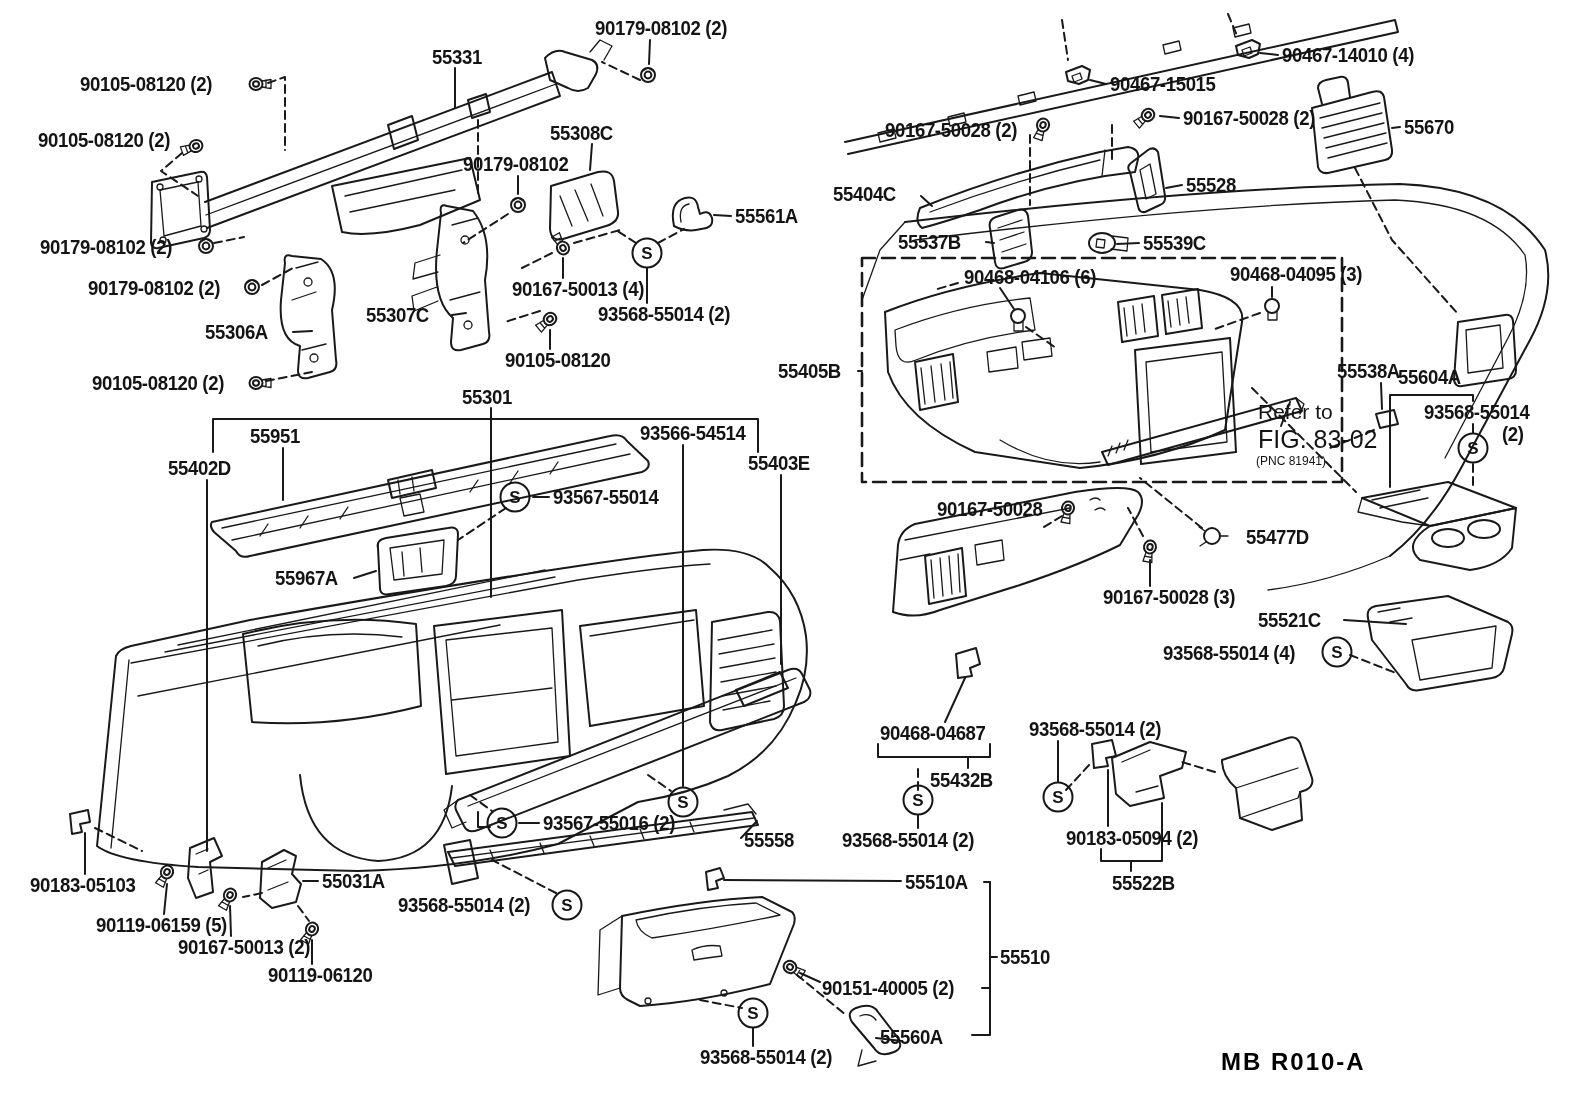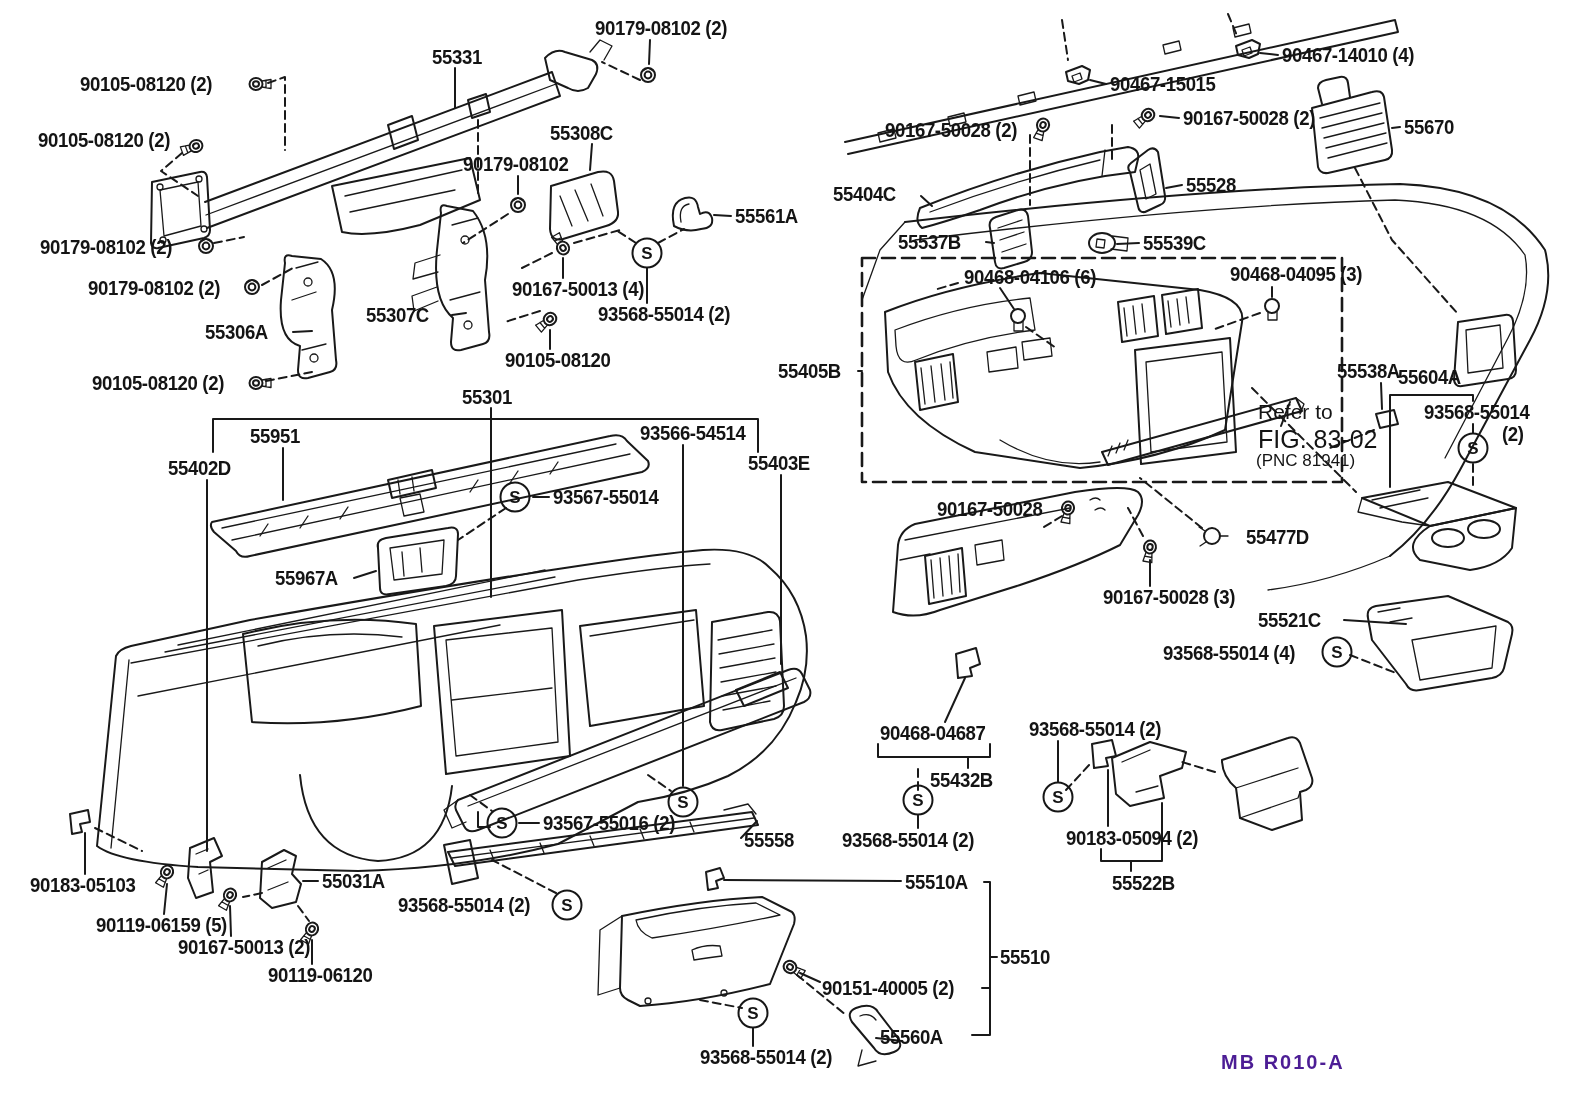--- a/index.html
+++ b/index.html
@@ -14,22 +14,22 @@
   svg.art .lead{stroke-width:1.8;}
   .lbl{position:absolute;transform:translateY(-50%) scaleX(.93);transform-origin:left center;
        font-weight:700;font-size:20px;line-height:1;color:#141414;white-space:nowrap;
        letter-spacing:-0.4px;}
   .smark{position:absolute;width:27px;height:27px;border:2.4px solid #161616;border-radius:50%;
        font-weight:700;font-size:17px;line-height:27px;text-align:center;color:#141414;
        transform:translate(-50%,-50%);}
   .note{position:absolute;font-weight:400;color:#141414;white-space:nowrap;transform:translateY(-50%);}
   .note-l1{font-size:21px;}
   .note-l2{font-size:25px;}
-  .note-l3{font-size:17px;}
-  .footer-code{position:absolute;font-weight:700;font-size:20px;letter-spacing:2px;color:#4c1d95;
+  .note-l3{font-size:12px;}
+  .footer-code{position:absolute;font-weight:700;font-size:24px;letter-spacing:2px;color:#000000;
        transform:translateY(-50%);}
 </style>
 </head>
 <body>
 
 <div class="stage">
 
 <svg class="art" width="1576" height="1110" viewBox="0 0 1576 1110">
   <defs>
     <g id="f-bolt">

